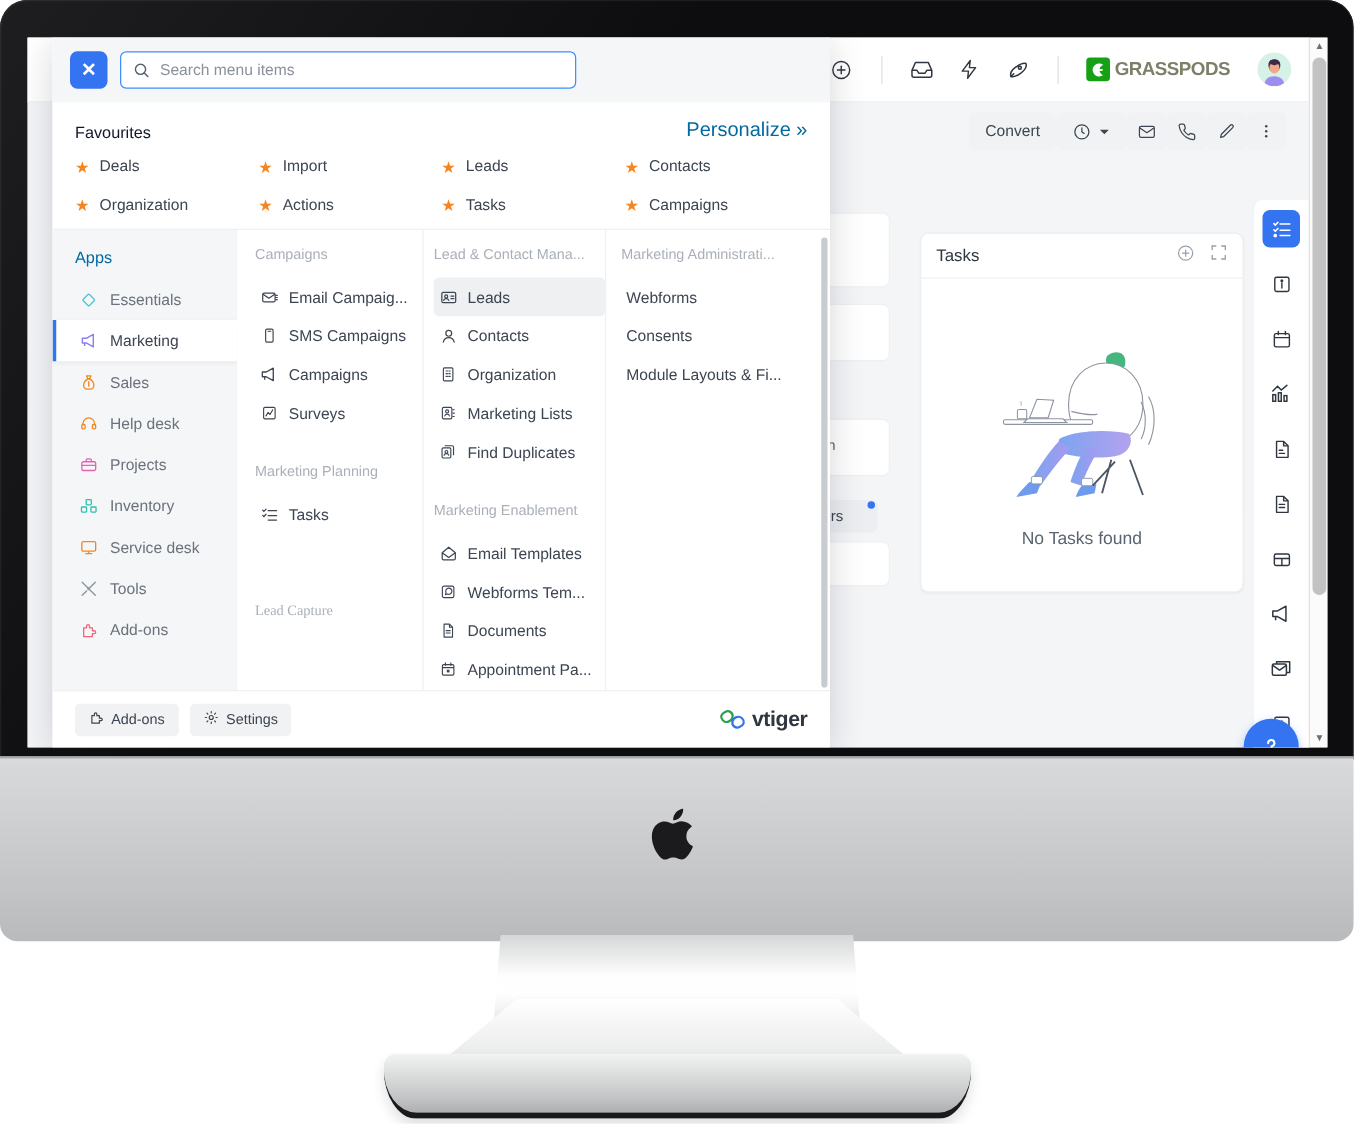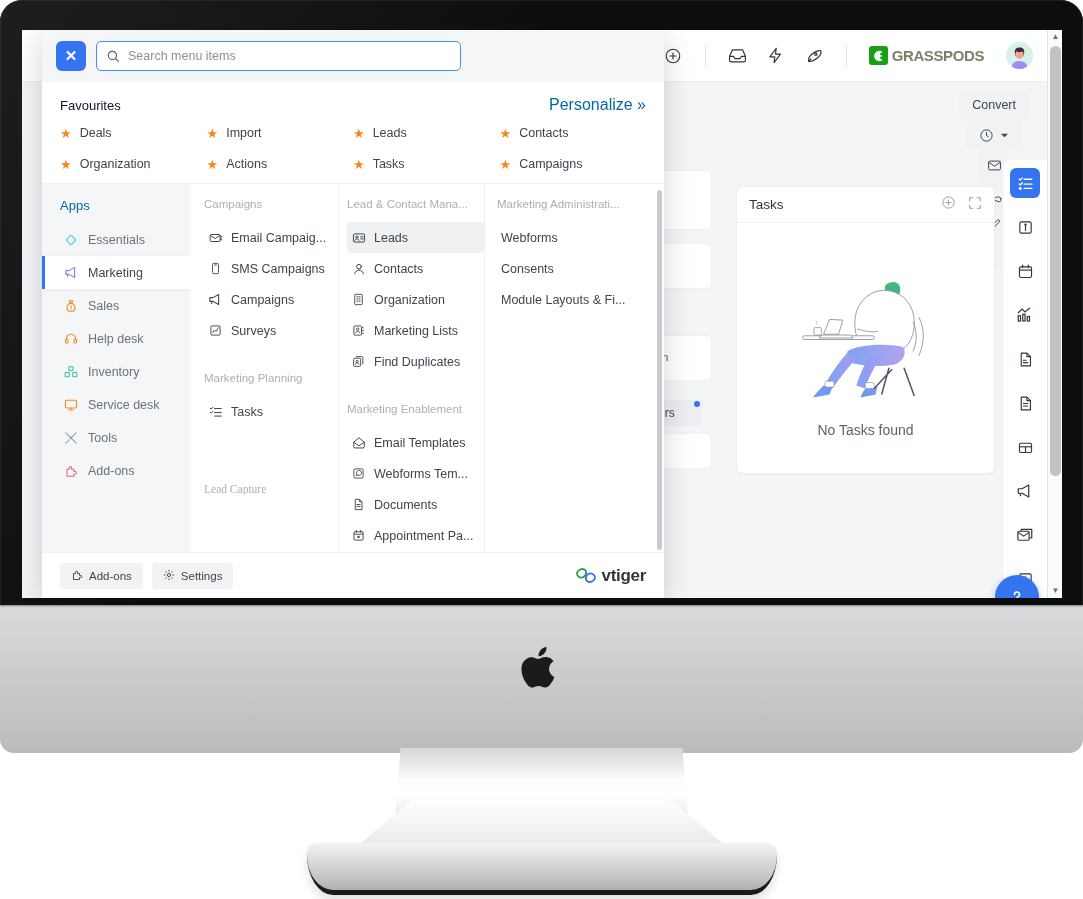--- a/index.html
+++ b/index.html
@@ -143,21 +143,21 @@
   .avatar {
     width: 27px; height: 27px; border-radius: 50%;
     margin-left: 8px; overflow: hidden;
     background: #d9f2ea;
     display: flex; align-items: flex-end; justify-content: center;
   }
 
   
   .action-row {
     position: absolute; right: 18px; top: 60px;
-    display: flex; align-items: center; gap: 0; flex-direction: column;
+    display: flex; align-items: flex-start; gap: 0;
   }
   .btn-pill {
     height: 30px; padding: 0 13px;
     background: #f1f2f4; border: none; border-radius: 5px;
     color: #3c4551; font-size: 12.5px;
     display: flex; align-items: center; gap: 6px;
     cursor: pointer;
     font-family: "Liberation Sans", sans-serif;
   }
   .btn-ico {
@@ -733,20 +733,30 @@
             <span class="app-ico">
                 <svg width="14" height="14" viewBox="0 0 24 24" fill="none" stroke="#f5861f" stroke-width="1.8" stroke-linejoin="round">
                   <path d="M4 14v-2a8 8 0 0 1 16 0v2"></path>
                   <rect x="2.5" y="13" width="4.5" height="6" rx="1.6"></rect>
                   <rect x="17" y="13" width="4.5" height="6" rx="1.6"></rect>
                 </svg>
               </span>
             <span>Help desk</span>
           </div>
 
+          <div class="app-item">
+            <span class="app-ico">
+                <svg width="14" height="14" viewBox="0 0 24 24" fill="none" stroke="#e660b8" stroke-width="1.8" stroke-linejoin="round">
+                  <rect x="2.5" y="7.5" width="19" height="12" rx="2"></rect>
+                  <path d="M8.5 7.5V5a1.5 1.5 0 0 1 1.5-1.5h4A1.5 1.5 0 0 1 15.5 5v2.5"></path>
+                  <line x1="2.5" y1="12.5" x2="21.5" y2="12.5"></line>
+                </svg>
+              </span>
+            <span>Projects</span>
+          </div>
 
           <div class="app-item">
             <span class="app-ico">
                 <svg width="14" height="14" viewBox="0 0 24 24" fill="none" stroke="#2fbfae" stroke-width="1.8" stroke-linejoin="round">
                   <rect x="8.5" y="3" width="7" height="7" rx="1"></rect>
                   <rect x="2" y="13" width="7" height="7" rx="1"></rect>
                   <rect x="15" y="13" width="7" height="7" rx="1"></rect>
                 </svg>
               </span>
             <span>Inventory</span>

